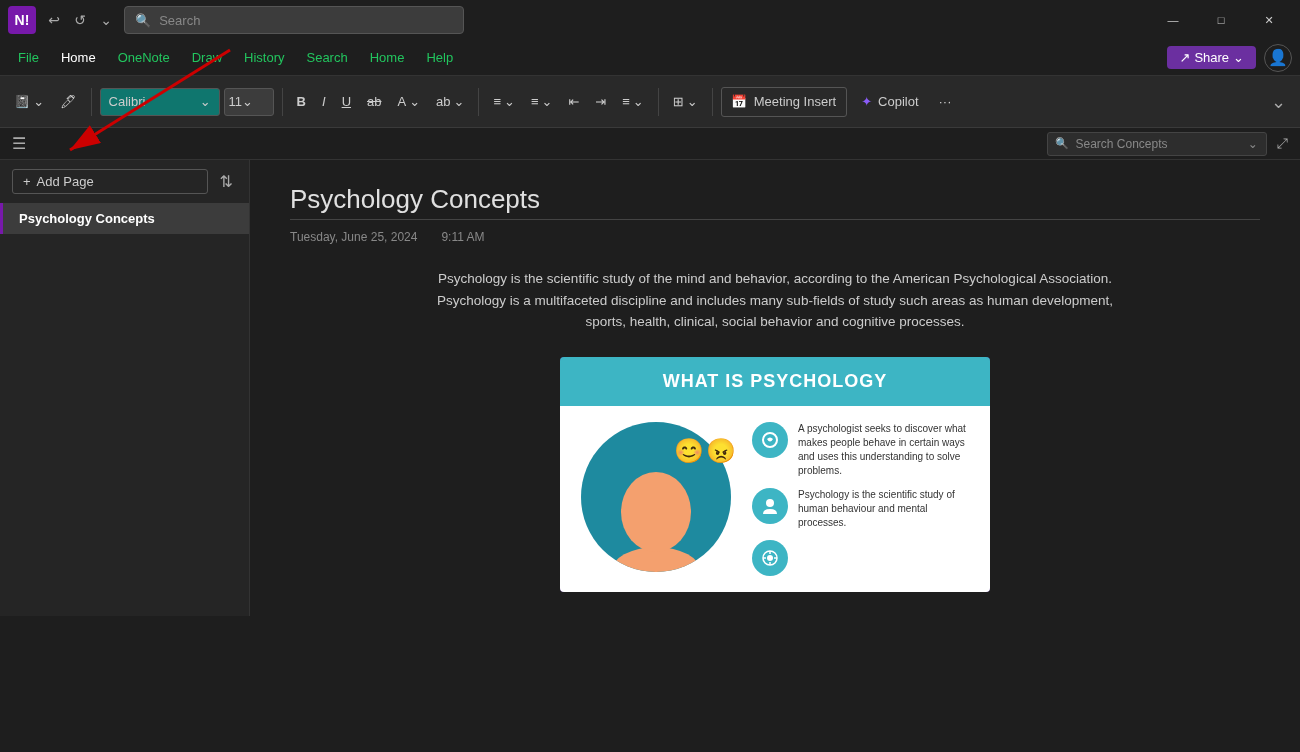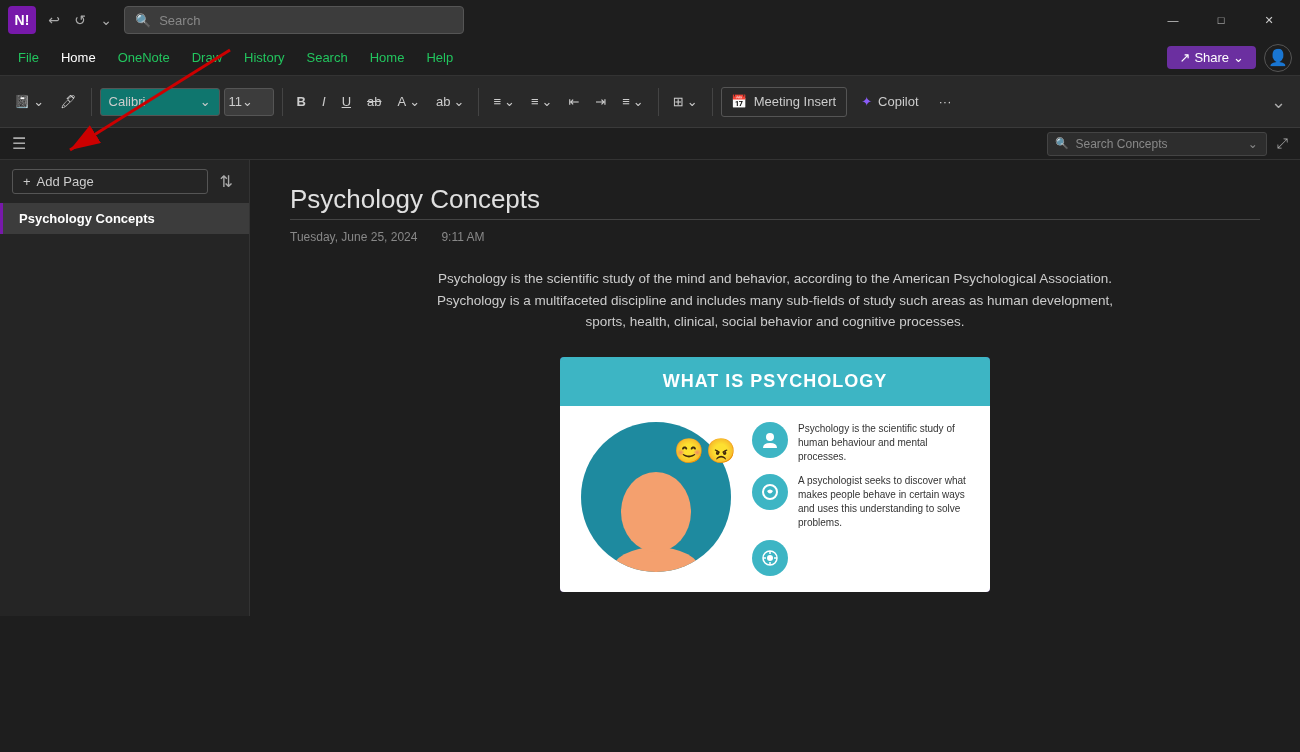--- a/index.html
+++ b/index.html
@@ -590,34 +590,34 @@
             <div style="position:absolute;top:15px;right:-5px;display:flex;gap:2px;font-size:24px;">
               <span>😊</span>
               <span>😠</span>
             </div>
           </div>
         </div>
         <div class="infographic-right">
           <div class="info-row">
             <div class="info-icon-circle">
               <svg width="20" height="20" viewBox="0 0 20 20">
+                <circle cx="10" cy="10" r="7" stroke="white" stroke-width="2" fill="none"></circle>
+                <path d="M7 9 Q10 6 13 9 Q10 14 7 9" fill="white"></path>
+              </svg>
+            </div>
+            <div class="info-text">A psychologist seeks to discover what makes people behave in certain ways and uses this understanding to solve problems.</div>
+          </div>
+          <div class="info-row">
+            <div class="info-icon-circle">
+              <svg width="20" height="20" viewBox="0 0 20 20">
                 <circle cx="10" cy="7" r="4" fill="white"></circle>
                 <path d="M3 18 Q3 13 10 13 Q17 13 17 18" fill="white"></path>
               </svg>
             </div>
             <div class="info-text">Psychology is the scientific study of human behaviour and mental processes.</div>
-          </div>
-          <div class="info-row">
-            <div class="info-icon-circle">
-              <svg width="20" height="20" viewBox="0 0 20 20">
-                <circle cx="10" cy="10" r="7" stroke="white" stroke-width="2" fill="none"></circle>
-                <path d="M7 9 Q10 6 13 9 Q10 14 7 9" fill="white"></path>
-              </svg>
-            </div>
-            <div class="info-text">A psychologist seeks to discover what makes people behave in certain ways and uses this understanding to solve problems.</div>
           </div>
           <div class="info-row">
             <div class="info-icon-circle">
               <svg width="20" height="20" viewBox="0 0 20 20">
                 <circle cx="10" cy="10" r="7" stroke="white" stroke-width="1.5" fill="none"></circle>
                 <circle cx="10" cy="10" r="3" fill="white"></circle>
                 <line x1="10" y1="3" x2="10" y2="6" stroke="white" stroke-width="1.5"></line>
                 <line x1="10" y1="14" x2="10" y2="17" stroke="white" stroke-width="1.5"></line>
                 <line x1="3" y1="10" x2="6" y2="10" stroke="white" stroke-width="1.5"></line>
                 <line x1="14" y1="10" x2="17" y2="10" stroke="white" stroke-width="1.5"></line>

